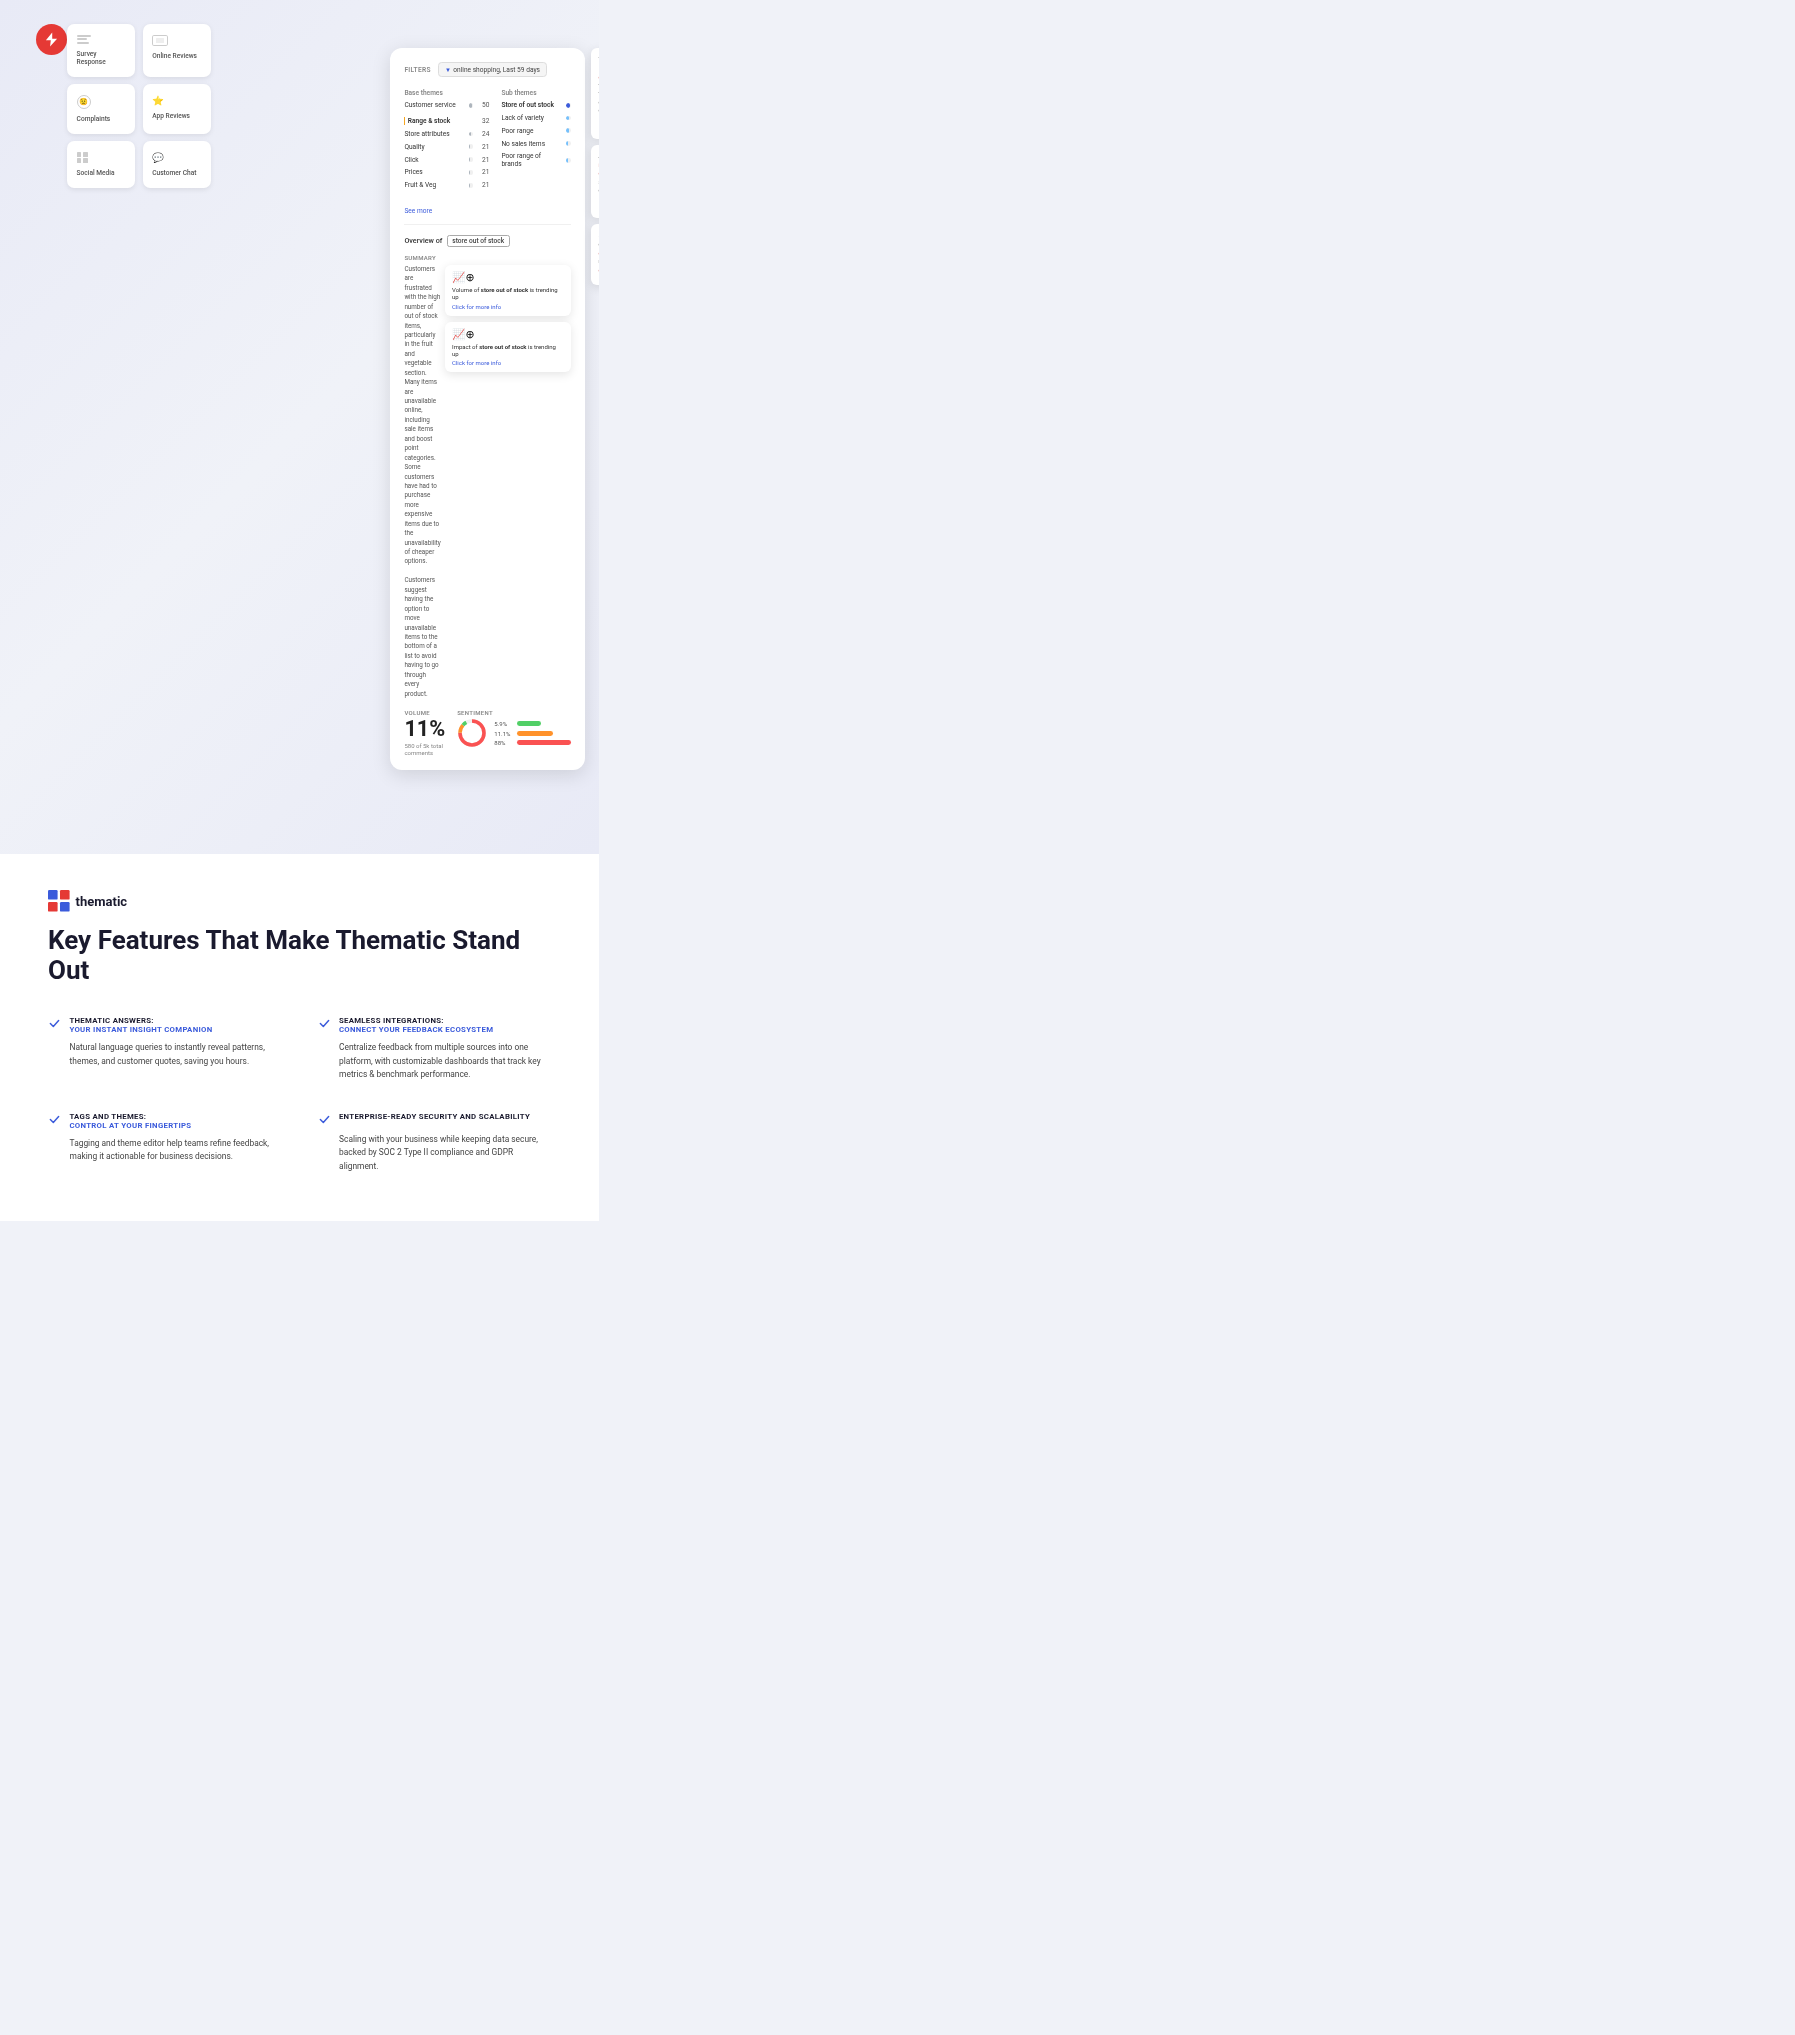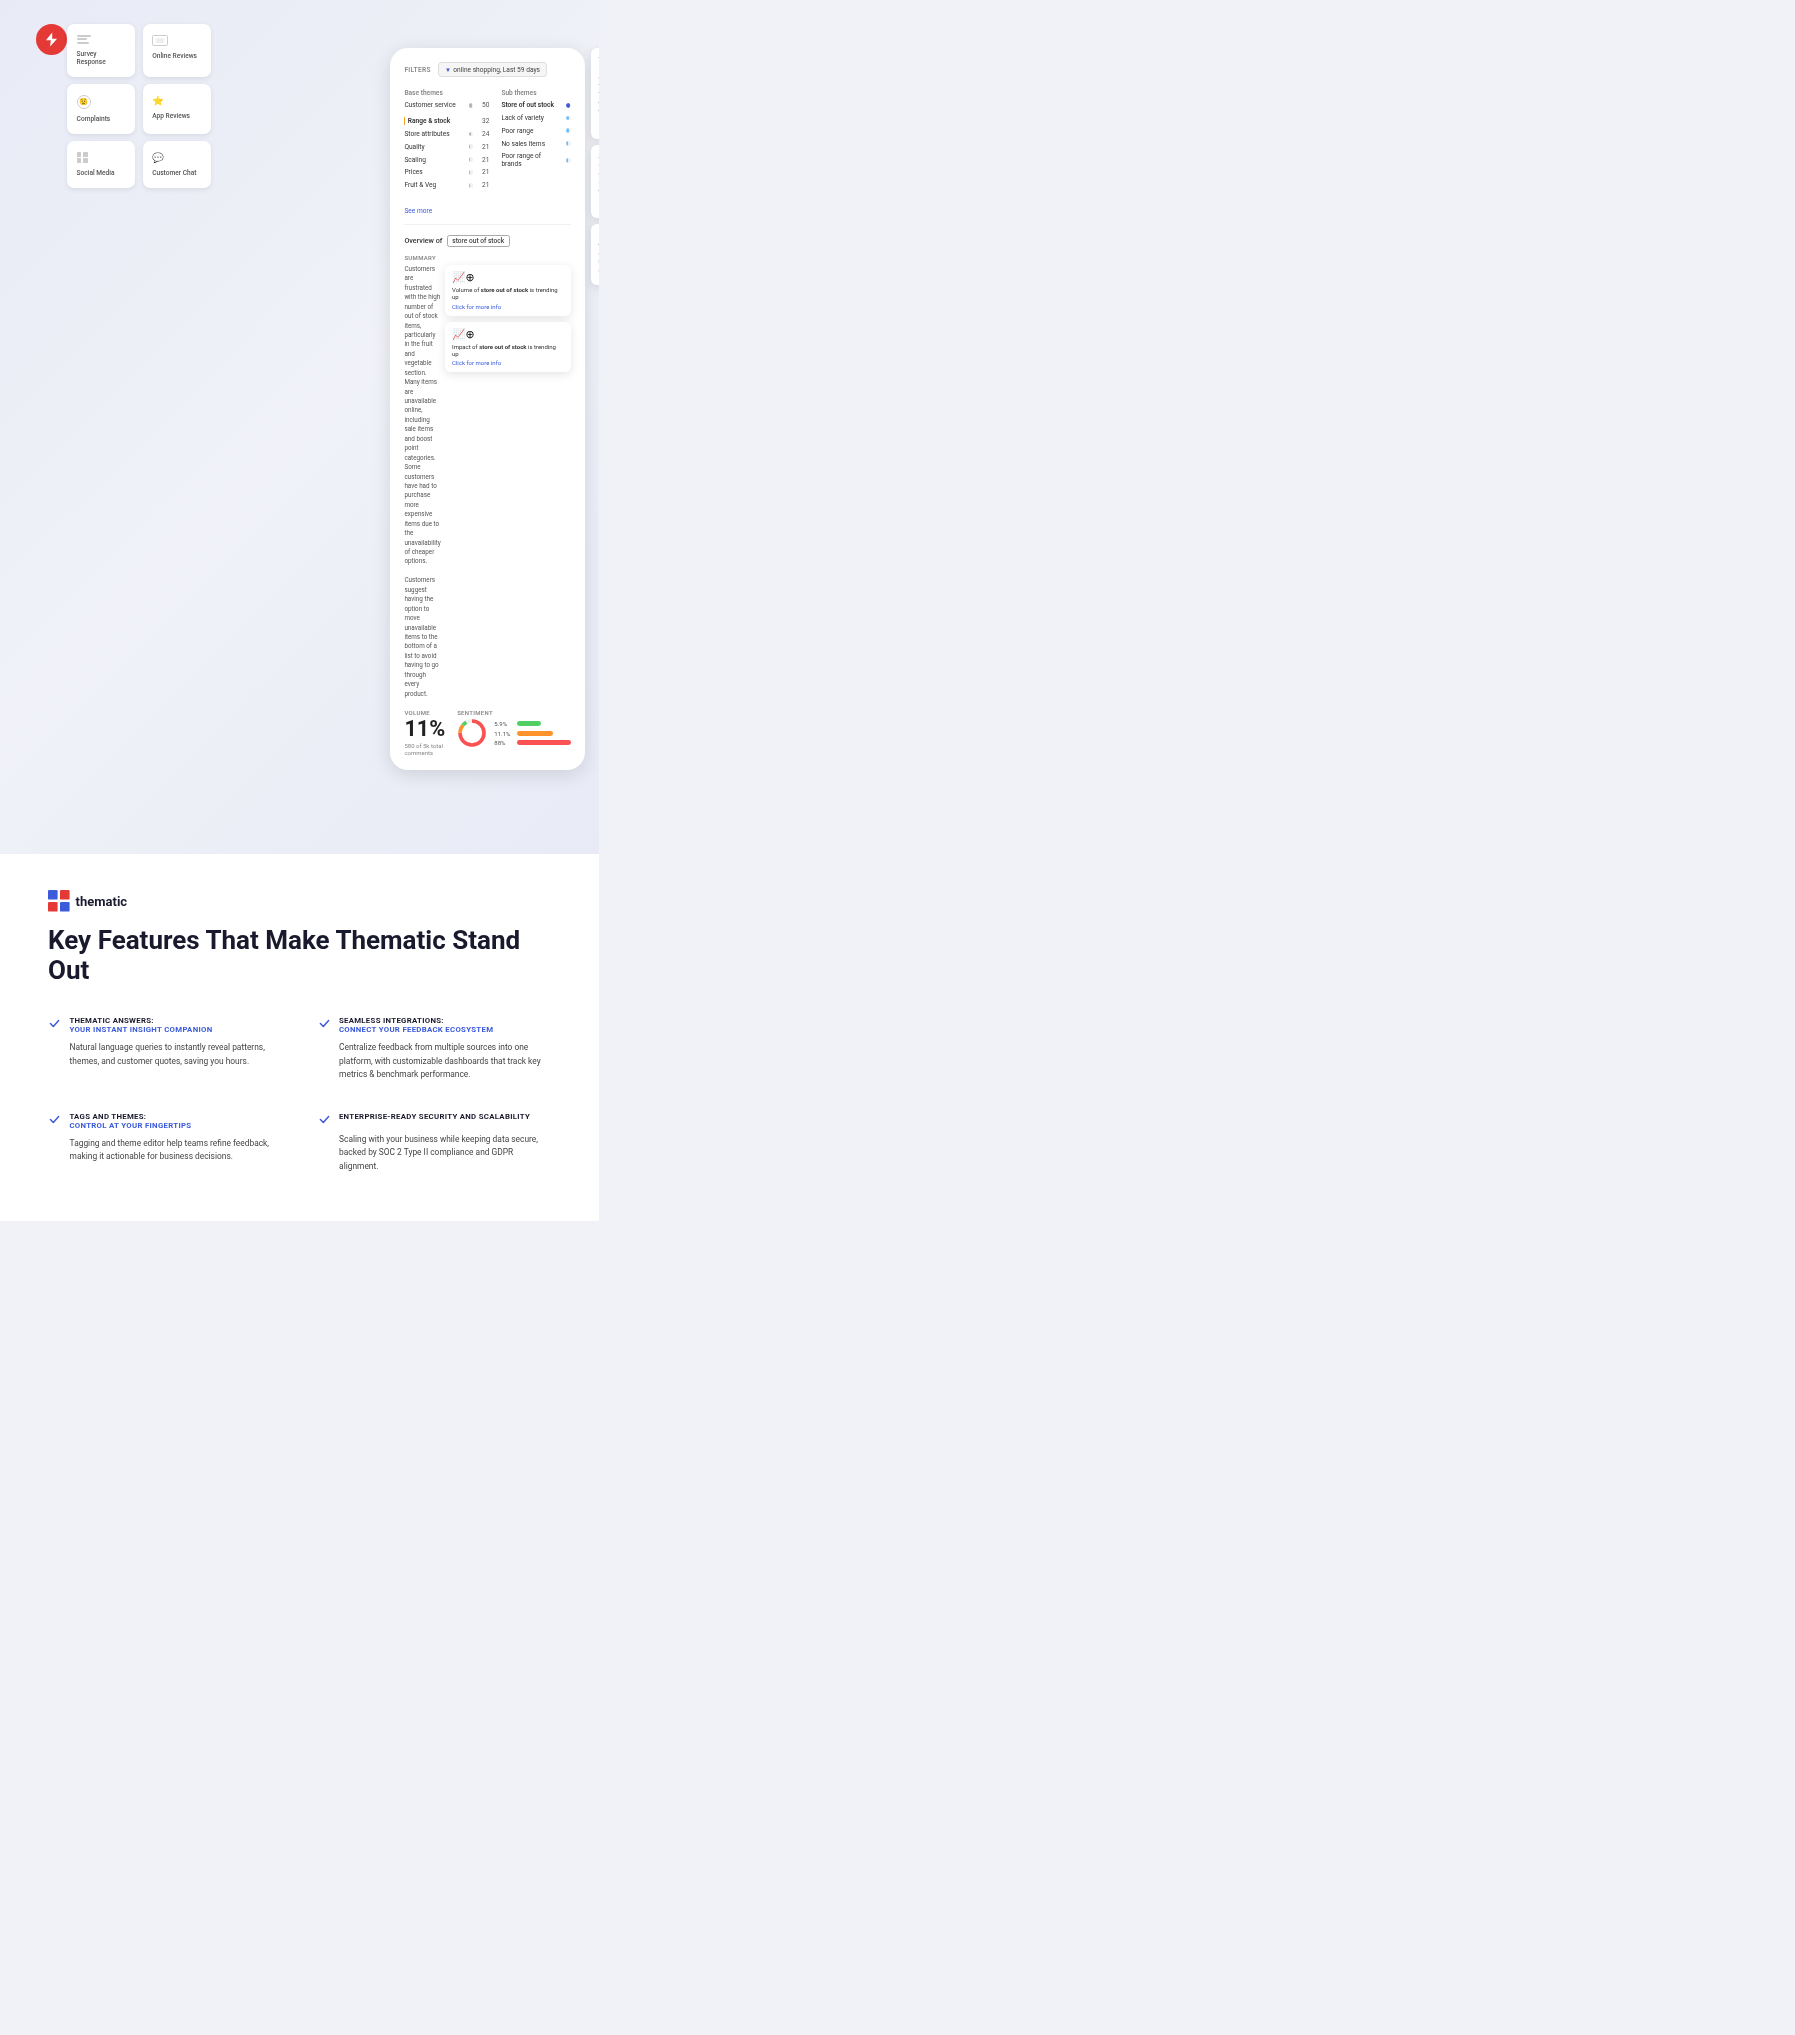--- a/index.html
+++ b/index.html
@@ -71,21 +71,21 @@
     .icon-card-label {
       font-size: 6.6px;
       color: #555;
       font-weight: 500;
     }
 
     
     .dashboard-panel {
       margin-left: 162px;
       background: white;
-      border-radius: 18px;
+      border-radius: 12px;
       box-shadow: 0 4.8px 19px rgba(0,0,0,0.12);
       padding: 14.4px;
       position: relative;
       z-index: 2;
     }
 
     .filters-bar {
       display: flex;
       align-items: center;
       gap: 7.2px;
@@ -553,21 +553,21 @@
 
             <div class="theme-row">
               <span class="theme-name">Quality</span>
               <div class="theme-bar-container">
                 <div class="theme-bar bar-gray" style="width:38%;"></div>
               </div>
               <span class="theme-count">21</span>
             </div>
 
             <div class="theme-row">
-              <span class="theme-name">Scaling</span>
+              <span class="theme-name">Click</span>
               <div class="theme-bar-container">
                 <div class="theme-bar bar-gray" style="width:38%;"></div>
               </div>
               <span class="theme-count">21</span>
             </div>
 
             <div class="theme-row">
               <span class="theme-name">Prices</span>
               <div class="theme-bar-container">
                 <div class="theme-bar bar-gray" style="width:38%;"></div>

